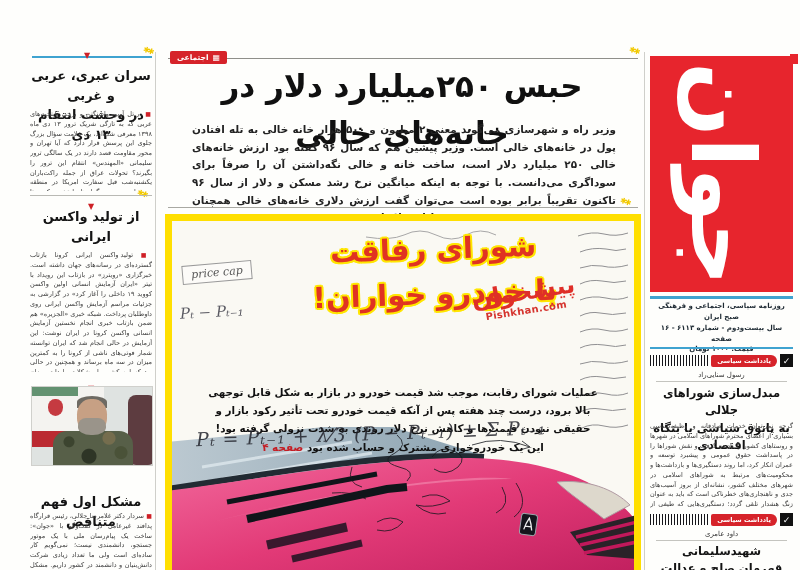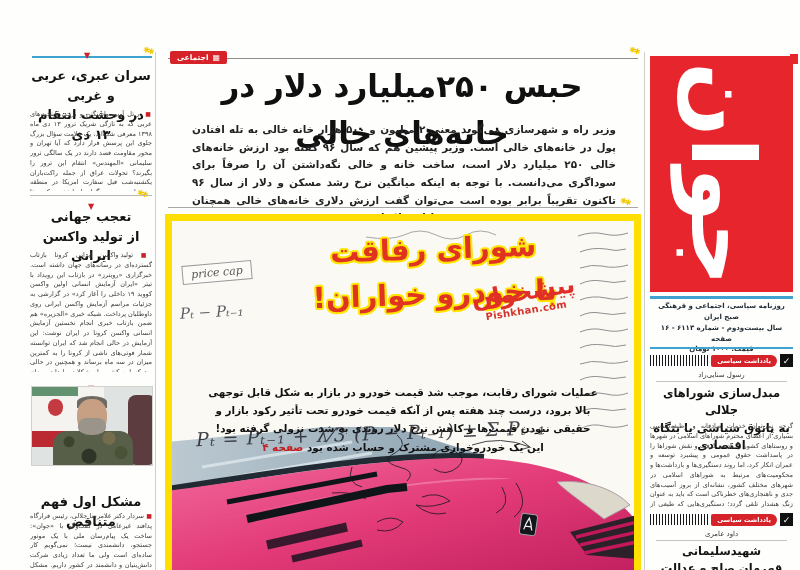--- a/index.html
+++ b/index.html
@@ -97,21 +97,20 @@
   <span class="bullet">■</span>
   <span>در تل آویو، واشنگتن و برخی پایتخت‌های عربی که به تازگی شریک ترور ۱۳ دی ماه ۱۳۹۸ معرفی شده‌اند، یک علامت سؤال بزرگ جلوی این پرسش قرار دارد که آیا تهران و محور مقاومت قصد دارند در یک سالگی ترور سلیمانی «المهندس» انتقام این ترور را بگیرند؟ تحولات عراق از جمله راکت‌باران یکشنبه‌شب قبل سفارت امریکا در منطقه سبز، این حدس و گمان‌ها را تشدید کرده تا جایی که رصدهای امنیتی از آماده‌باش نیروهای امریکایی در منطقه خبر می‌دهند</span>
 </div>
 
 <div class="sep" style="top:195px;">
   <span class="line"></span>
   <span class="tri">▼</span>
 </div>
 
 <div class="lart-title" style="top:207px;">
-  <div>تعجب جهانی</div>
   <div>از تولید واکسن ایرانی</div>
 </div>
 <div class="lart-body" style="top:250px;height:122px;">
   <span class="bullet">■</span>
   <span>تولید واکسن ایرانی کرونا بازتاب گسترده‌ای در رسانه‌های جهان داشته است. خبرگزاری «رویترز» در بازتاب این رویداد با تیتر «ایران آزمایش انسانی اولین واکسن کووید ۱۹ داخلی را آغاز کرد» در گزارشی به جزئیات مراسم آزمایش واکسن ایرانی روی داوطلبان پرداخت. شبکه خبری «الجزیره» هم ضمن بازتاب خبری انجام نخستین آزمایش انسانی واکسن کرونا در ایران نوشت: این آزمایش در حالی انجام شد که ایران توانسته شمار فوتی‌های ناشی از کرونا را به کمترین میزان در سه ماه برساند و همچنین در حالی بود که این کشور با مشکلات واردات میزان کافی واکسن به دلیل تحریم‌های امریکا روبه‌روست</span>
 </div>
 
 <div class="sep" style="top:376px;">
   <span class="tri">▼</span>
 </div>

